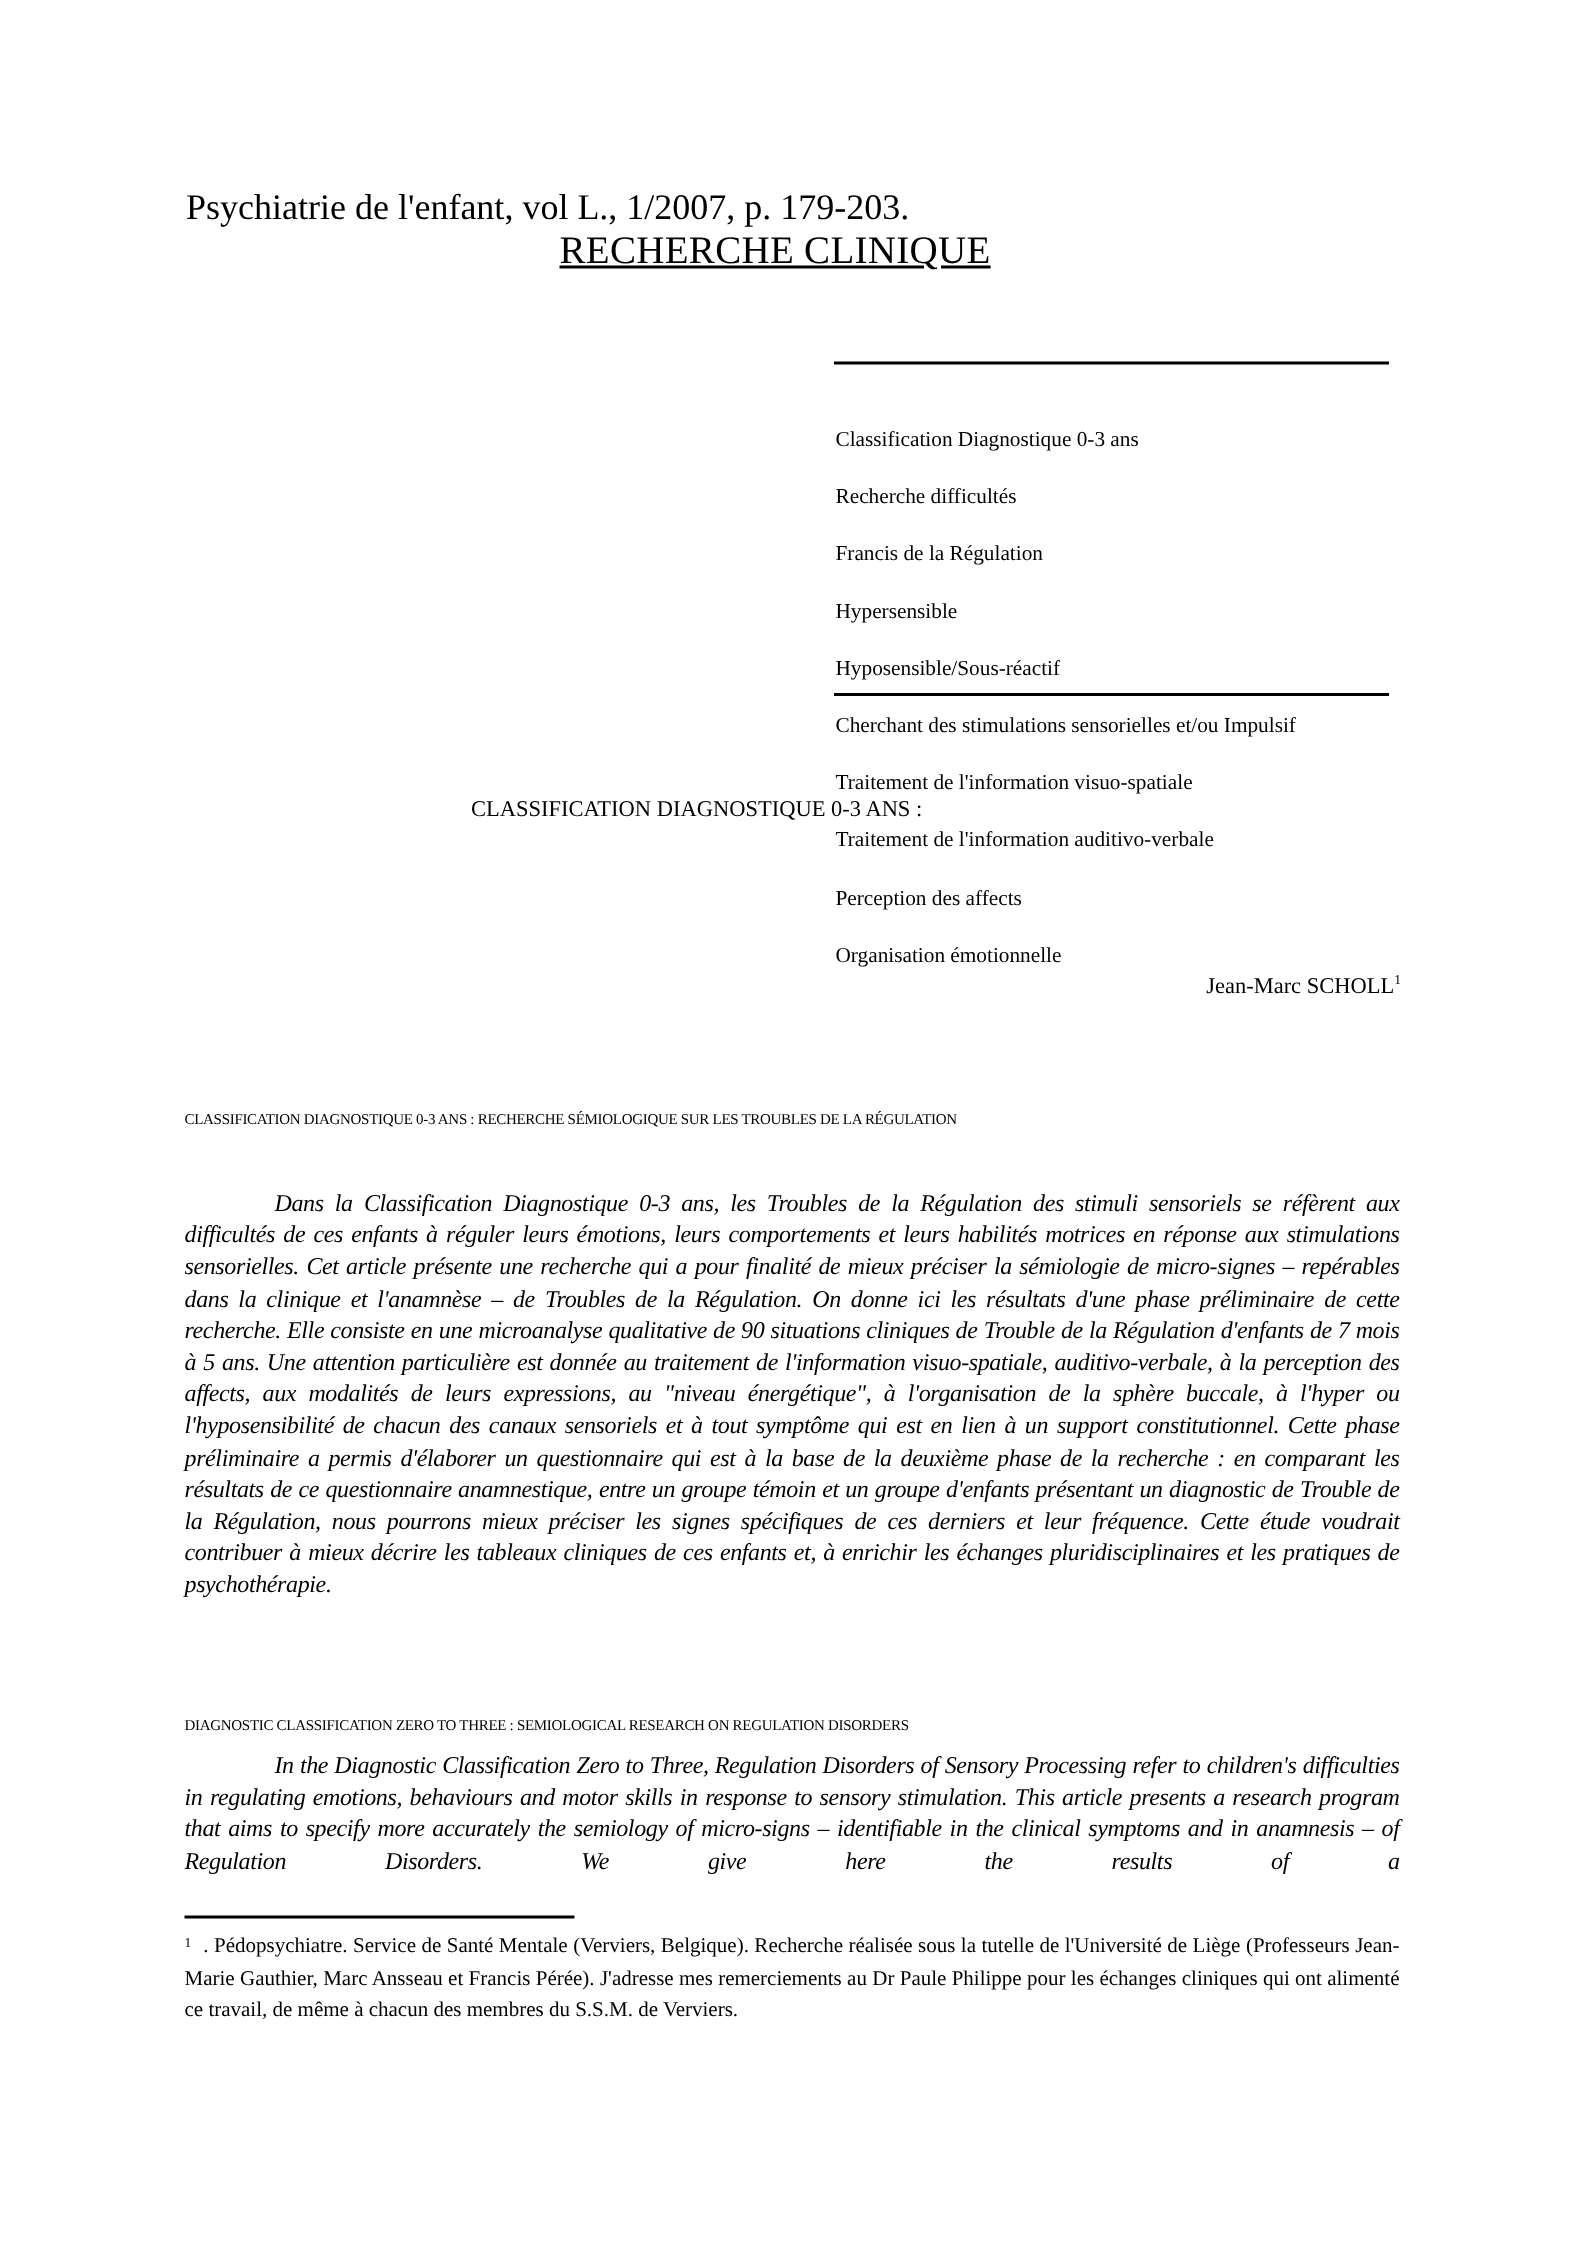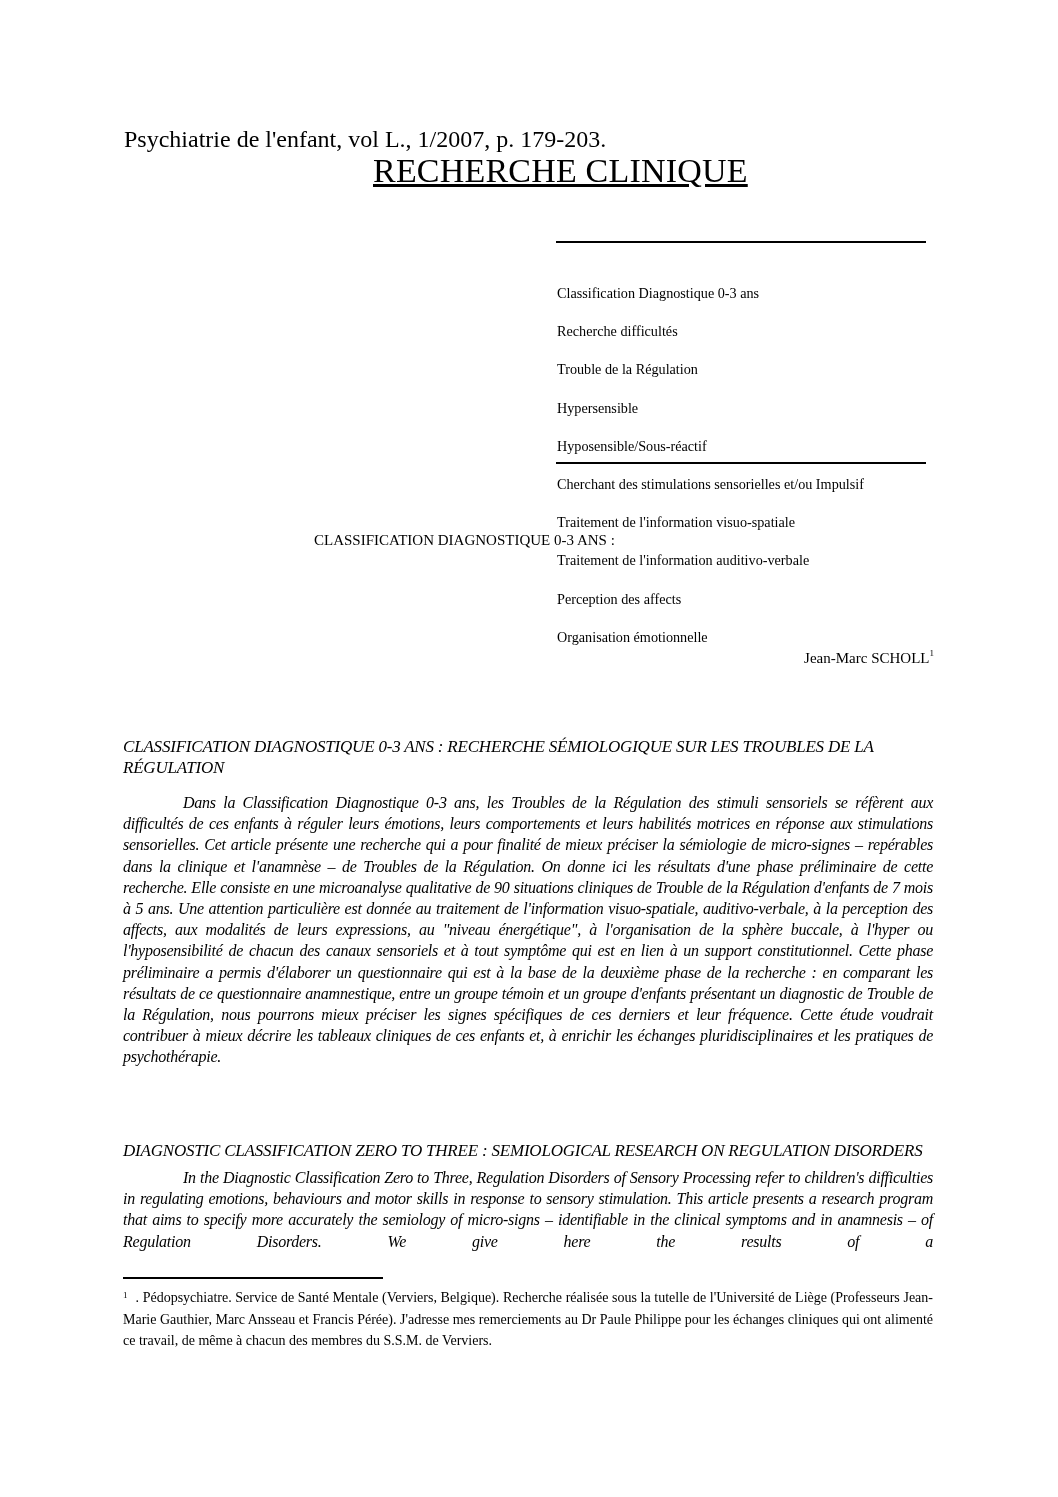--- a/index.html
+++ b/index.html
@@ -1,42 +1,42 @@
 <!DOCTYPE html>
 <html><head>
 <meta charset="utf-8">
 <style>
   html, body { margin: 0; padding: 0; background: #ffffff; }
   body { width: 1058px; height: 1497px; position: relative; overflow: hidden;
          font-family: "Liberation Serif", "DejaVu Serif", serif; color: #000; }
   .abs { position: absolute; }
   .journal { left: 124px; top: 126px; font-size: 24px; white-space: nowrap; }
-  .rubric { left: 373px; top: 152px; font-size: 34px; text-decoration: underline; white-space: nowrap; letter-spacing: 0.2px; }
+  .rubric { left: 373px; top: 152px; font-size: 26px; text-decoration: underline; white-space: nowrap; letter-spacing: 0.2px; }
   .rule { position: absolute; height: 2px; background: #000; }
   .keywords { left: 557px; top: 264px; font-size: 14.2px; line-height: 18.2px; margin: 0; padding: 0; list-style: none; }
   .keywords li { white-space: nowrap; margin-top: 20px; }
   .title { right: 124px; top: 526px; width: 620px; text-align: left; font-size: 15px; font-weight: normal; line-height: 29px; }
   .author { right: 124px; top: 650px; font-size: 15px; white-space: nowrap; text-align: center; }
   .author sup { font-size: 9px; vertical-align: top; position: relative; top: -2px; }
-  .section-head { left: 123px; width: 800px; font-size: 17px; line-height: 21px; letter-spacing: -0.2px; font-style: italic; }
+  .section-head { left: 123px; width: 800px; font-size: 10px; line-height: 21px; letter-spacing: -0.2px; }
   .abstract { left: 123px; width: 810px; font-size: 16px; line-height: 21.2px; font-style: italic; text-align: justify; margin: 0; text-indent: 60px; letter-spacing: -0.25px; }
   .footnote { left: 123px; top: 1287px; width: 810px; font-size: 14px; line-height: 21.5px; text-align: justify; margin: 0; }
   .footnote sup { font-size: 9px; vertical-align: top; position: relative; top: -2px; margin-right: 8px; }
 </style>
 </head>
 <body>
 
 <div class="abs journal">Psychiatrie de l'enfant, vol L., 1/2007, p. 179-203.</div>
 <div class="abs rubric">RECHERCHE CLINIQUE</div>
 
 <div class="rule" style="left:556px; top:241px; width:370px;"></div>
 <ul class="abs keywords">
   <li>Classification Diagnostique 0-3 ans</li>
   <li>Recherche difficultés</li>
-  <li>Trouble de la Régulation</li>
+  <li>Francis de la Régulation</li>
   <li>Hypersensible</li>
   <li>Hyposensible/Sous-réactif</li>
   <li>Cherchant des stimulations sensorielles et/ou Impulsif</li>
   <li>Traitement de l'information visuo-spatiale</li>
   <li>Traitement de l'information auditivo-verbale</li>
   <li>Perception des affects</li>
   <li>Organisation émotionnelle</li>
 </ul>
 <div class="rule" style="left:556px; top:462px; width:370px;"></div>
 

